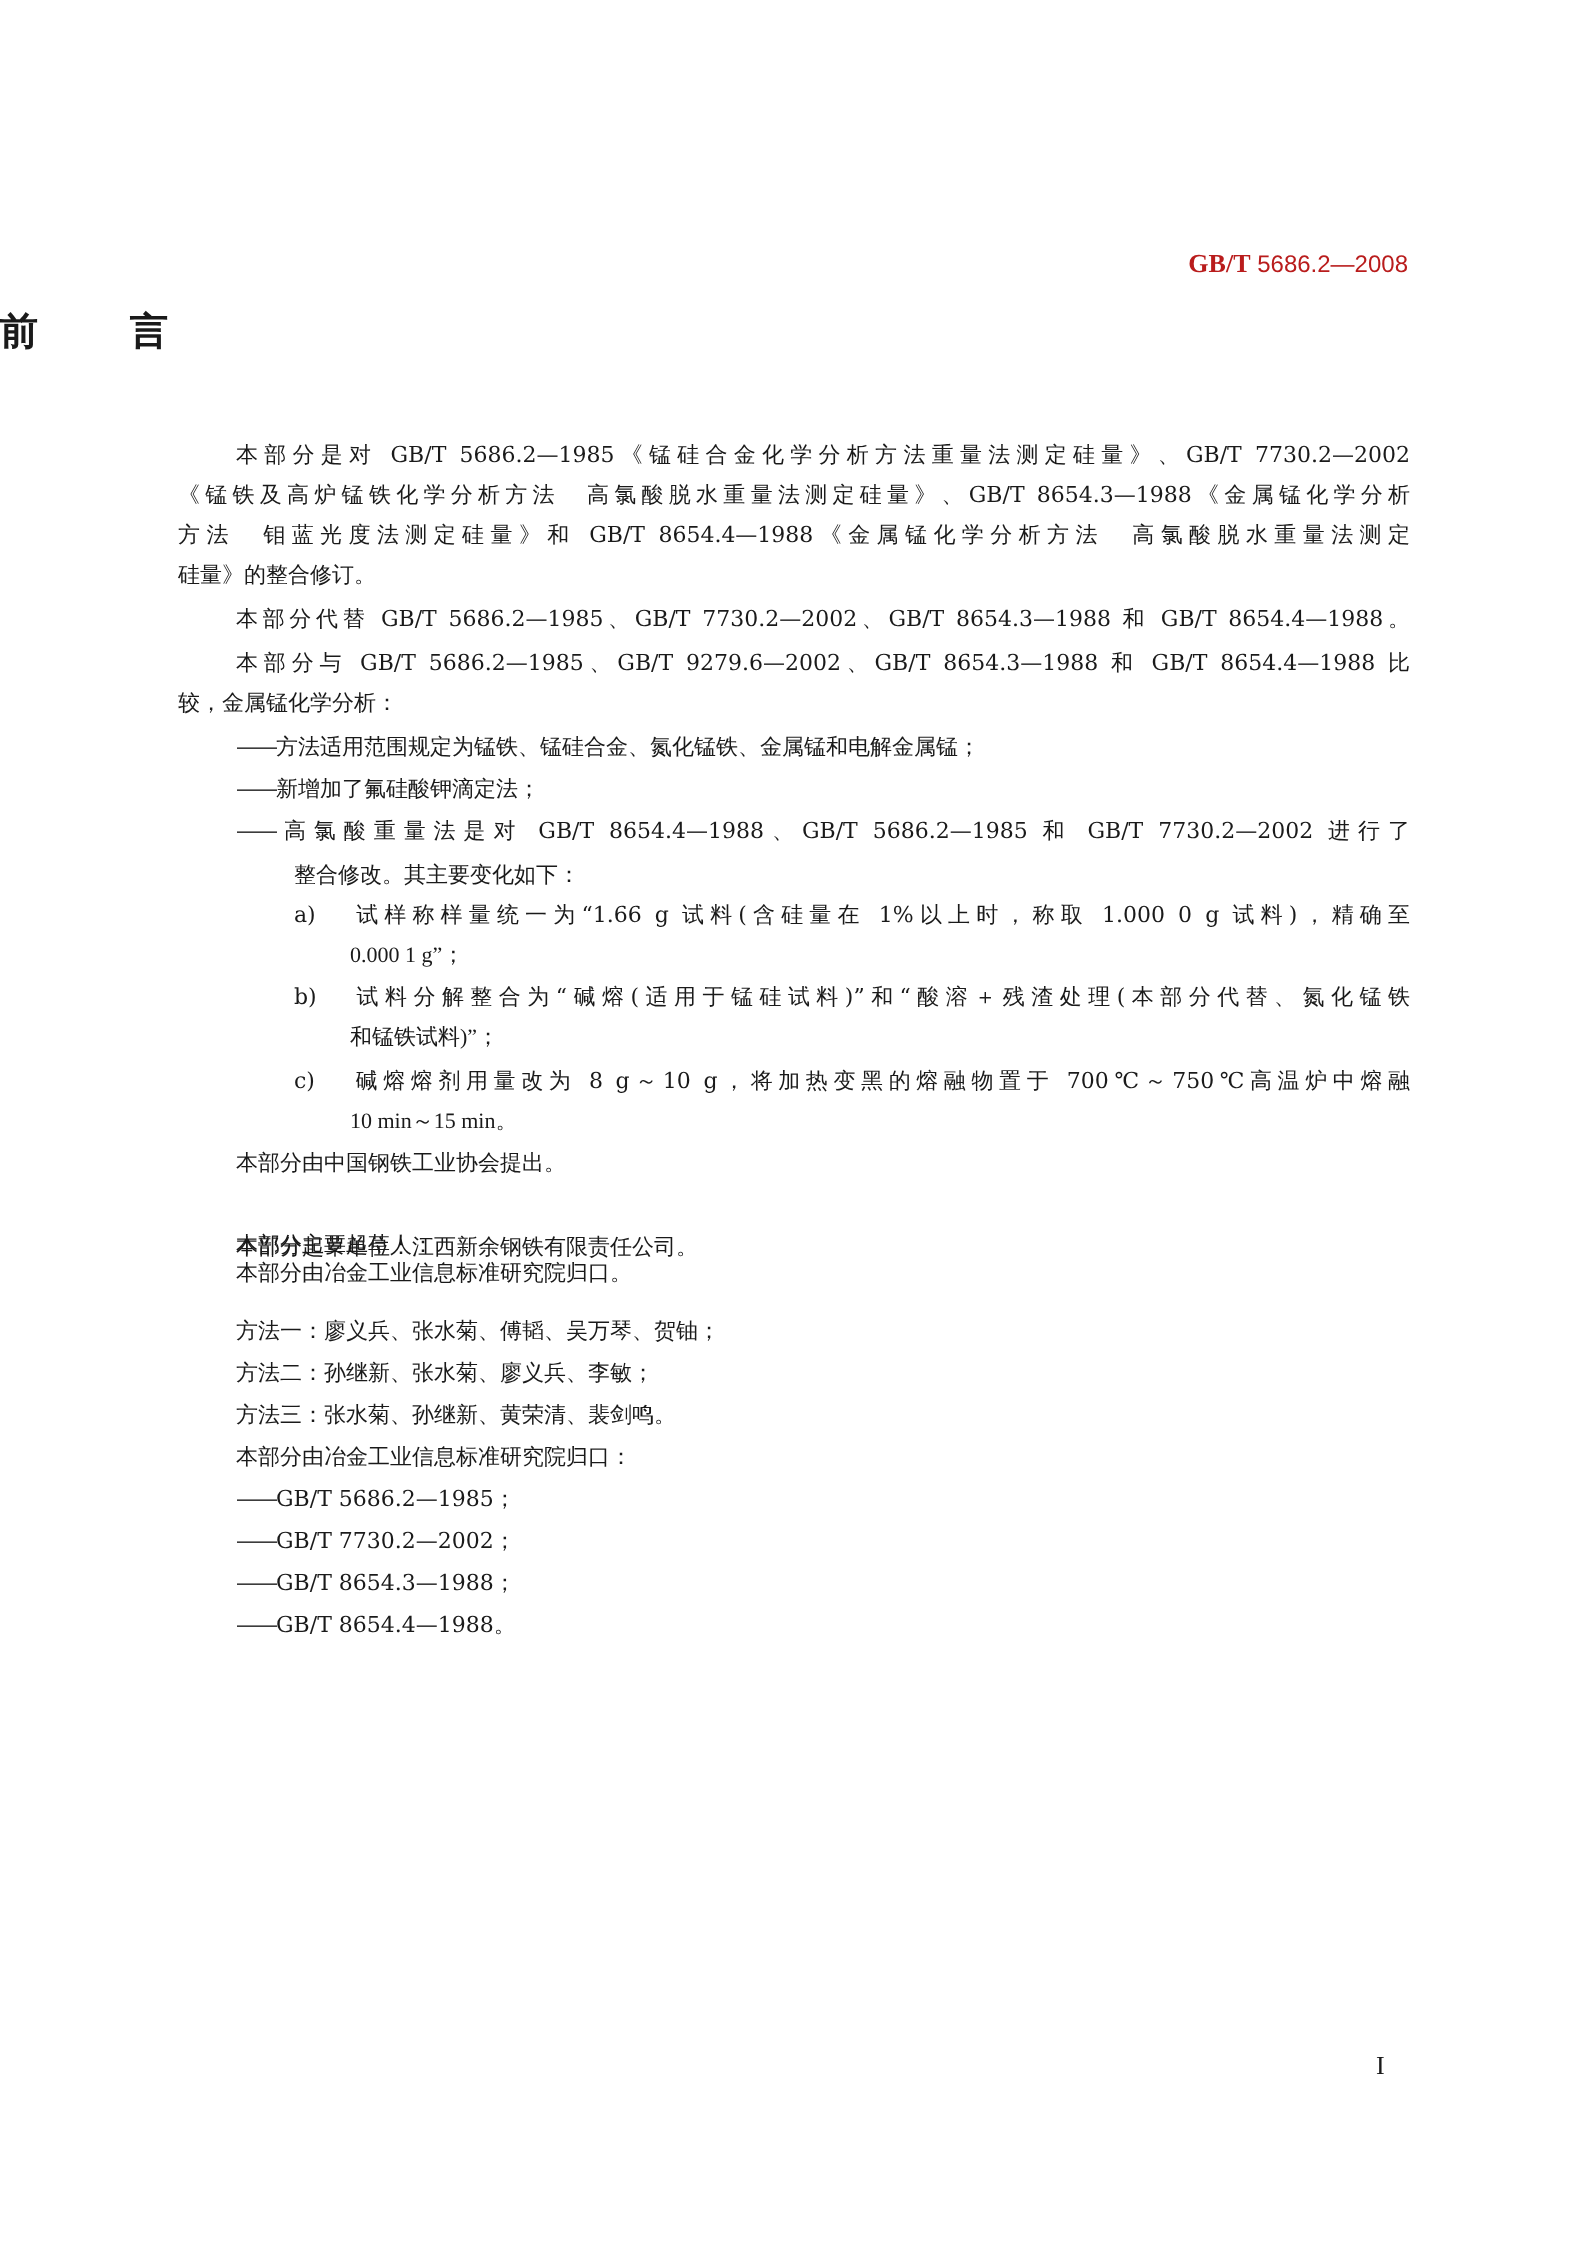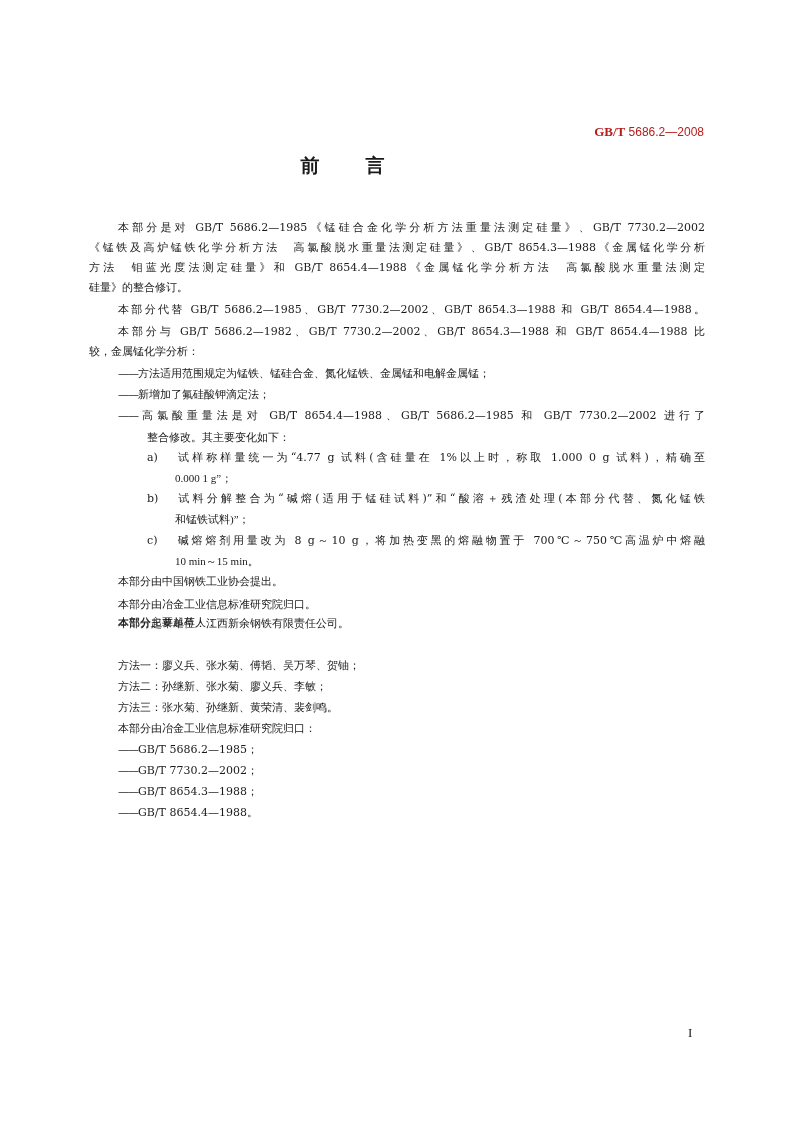--- a/index.html
+++ b/index.html
@@ -1,21 +1,21 @@
 <!DOCTYPE html>
 <html><head>
   <meta charset="utf-8">
   <style>
     html, body { margin: 0; padding: 0; background: #ffffff; }
     body { width: 794px; height: 1123px; position: relative; overflow: hidden;
       font-family: "DejaVu Serif", "Liberation Serif", serif; color: #1a1a1a; }
     .hdr { position: absolute; top: 84px; right: 90px; font-size: 12px;
       font-family: "Liberation Sans", "DejaVu Sans", sans-serif; color: #b91c1c; margin-top: 40px; }
     .hdr b { font-weight: bold; font-family: "Liberation Serif", serif; font-size: 13px; }
-    .title { position: absolute; top: 153px; left: 0; width: 685px; text-align: center;
+    .title { position: absolute; top: 153px; left: 0; width: 685px; 
       font-size: 19px; font-weight: bold; font-family: "DejaVu Sans", sans-serif; letter-spacing: 0; text-decoration: underline; }
     .title span { display: inline-block; }
     .title .gap { width: 46px; }
     .ln { position: absolute; left: 89px; width: 616px; font-size: 11px; line-height: 14px;
       white-space: nowrap; text-align: justify; text-align-last: justify; }
     .ln.nj { text-align-last: left; }
     .i1 { left: 118px; width: 587px; }
     .i2 { left: 147px; width: 558px; }
     .ia { left: 147px; width: 558px; }
     .ib { left: 175px; width: 530px; font-family: Liberation Serif, serif; }
@@ -36,51 +36,51 @@
   <span>前</span><span class="gap"></span><span>言</span>
 </div>
 
 <div class="ln i1" style="top:221px">本部分是对 GB/T 5686.2—1985《锰硅合金化学分析方法重量法测定硅量》、GB/T 7730.2—2002</div>
 <div class="ln" style="top:241px">《锰铁及高炉锰铁化学分析方法　高氯酸脱水重量法测定硅量》、GB/T 8654.3—1988《金属锰化学分析</div>
 <div class="ln" style="top:261px">方法　钼蓝光度法测定硅量》和 GB/T 8654.4—1988《金属锰化学分析方法　高氯酸脱水重量法测定</div>
 <div class="ln nj" style="top:281px">硅量》的整合修订。</div>
 
 <div class="ln i1" style="top:303px">本部分代替 GB/T 5686.2—1985、GB/T 7730.2—2002、GB/T 8654.3—1988 和 GB/T 8654.4—1988。</div>
 
-<div class="ln i1" style="top:325px">本部分与 GB/T 5686.2—1982、GB/T 7730.2—2002、GB/T 8654.3—1988 和 GB/T 8654.4—1988 比</div>
+<div class="ln i1" style="top:325px">本部分与 GB/T 5686.2—1985、GB/T 9279.6—2002、GB/T 8654.3—1988 和 GB/T 8654.4—1988 比</div>
 <div class="ln nj" style="top:345px">较，金属锰化学分析：</div>
 
 <div class="ln i1 nj" style="top:367px">
   <span class="dash">——</span><span>方法适用范围规定为锰铁、锰硅合金、氮化锰铁、金属锰和电解金属锰；</span>
 </div>
 <div class="ln i1 nj" style="top:388px">
   <span class="dash">——</span><span>新增加了氟硅酸钾滴定法；</span>
 </div>
 <div class="ln i1" style="top:409px">
   <span class="dash">——</span><span>高氯酸重量法是对 GB/T 8654.4—1988、GB/T 5686.2—1985 和 GB/T 7730.2—2002 进行了</span>
 </div>
 <div class="ln i2 nj" style="top:431px">整合修改。其主要变化如下：</div>
 
 <div class="ln ia" style="top:451px">
-  <span class="lbl">a)</span><span>试样称样量统一为“4.77 g 试料(含硅量在 1%以上时，称取 1.000 0 g 试料)，精确至</span>
+  <span class="lbl">a)</span><span>试样称样量统一为“1.66 g 试料(含硅量在 1%以上时，称取 1.000 0 g 试料)，精确至</span>
 </div>
 <div class="ln ib nj" style="top:471px">0.000 1 g”；</div>
 
 <div class="ln ia" style="top:492px">
   <span class="lbl">b)</span><span>试料分解整合为“碱熔(适用于锰硅试料)”和“酸溶＋残渣处理(本部分代替、氮化锰铁</span>
 </div>
 <div class="ln ib nj" style="top:512px">和锰铁试料)”；</div>
 
 <div class="ln ia" style="top:534px">
   <span class="lbl">c)</span><span>碱熔熔剂用量改为 8 g～10 g，将加热变黑的熔融物置于 700℃～750℃高温炉中熔融</span>
 </div>
 <div class="ln ib nj" style="top:554px">10 min～15 min。</div>
 
 <div class="ln i1 nj" style="top:575px">本部分由中国钢铁工业协会提出。</div>
-<div class="ln i1 nj" style="top:598px">本部分由冶金工业信息标准研究院归口。</div>
+<div class="ln i1 nj" style="top:630px">本部分由冶金工业信息标准研究院归口。</div>
 <div class="ln i1 nj" style="top:617px">本部分起草单位：江西新余钢铁有限责任公司。</div>
 <div class="ln i1 nj" style="top:616px">本部分主要起草人：</div>
 <div class="ln i1 nj" style="top:659px">方法一：廖义兵、张水菊、傅韬、吴万琴、贺铀；</div>
 <div class="ln i1 nj" style="top:680px">方法二：孙继新、张水菊、廖义兵、李敏；</div>
 <div class="ln i1 nj" style="top:701px">方法三：张水菊、孙继新、黄荣清、裴剑鸣。</div>
 <div class="ln i1 nj" style="top:722px">本部分由冶金工业信息标准研究院归口：</div>
 
 <div class="ln i1 nj" style="top:743px">
   <span class="dash">——</span><span>GB/T 5686.2—1985；</span>
 </div>

